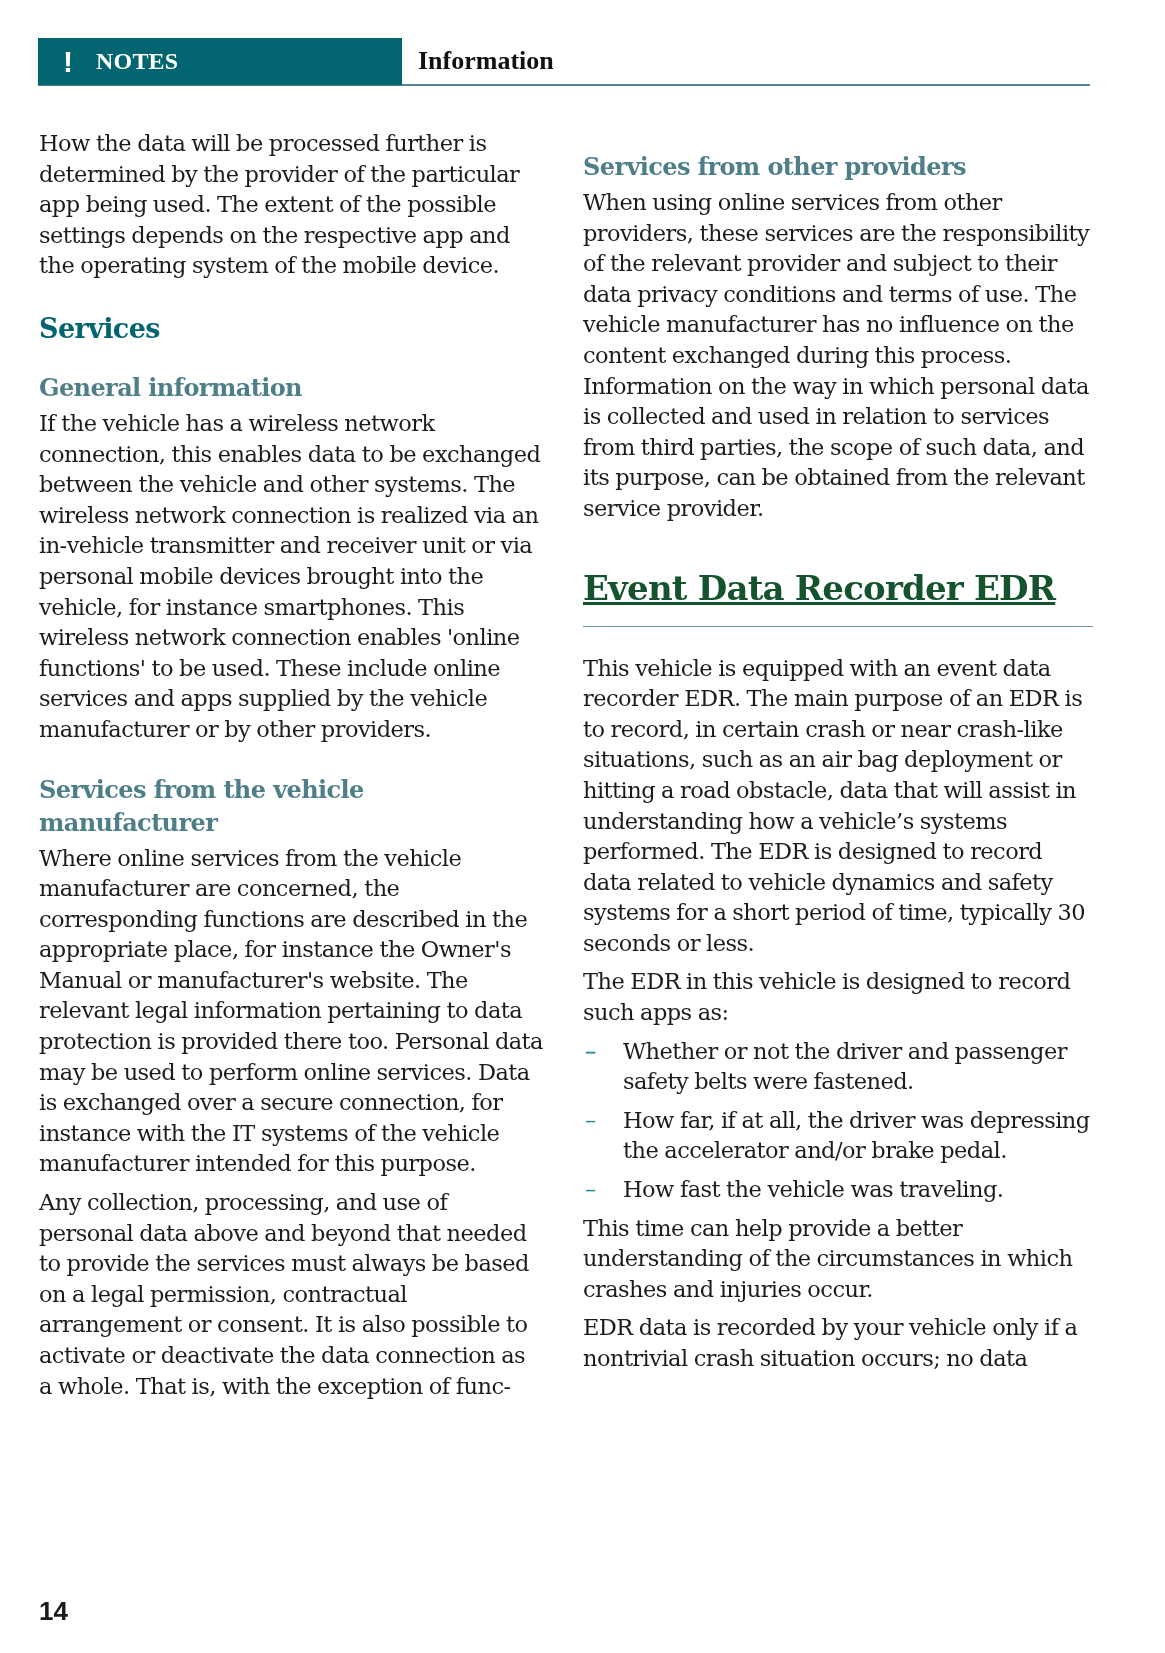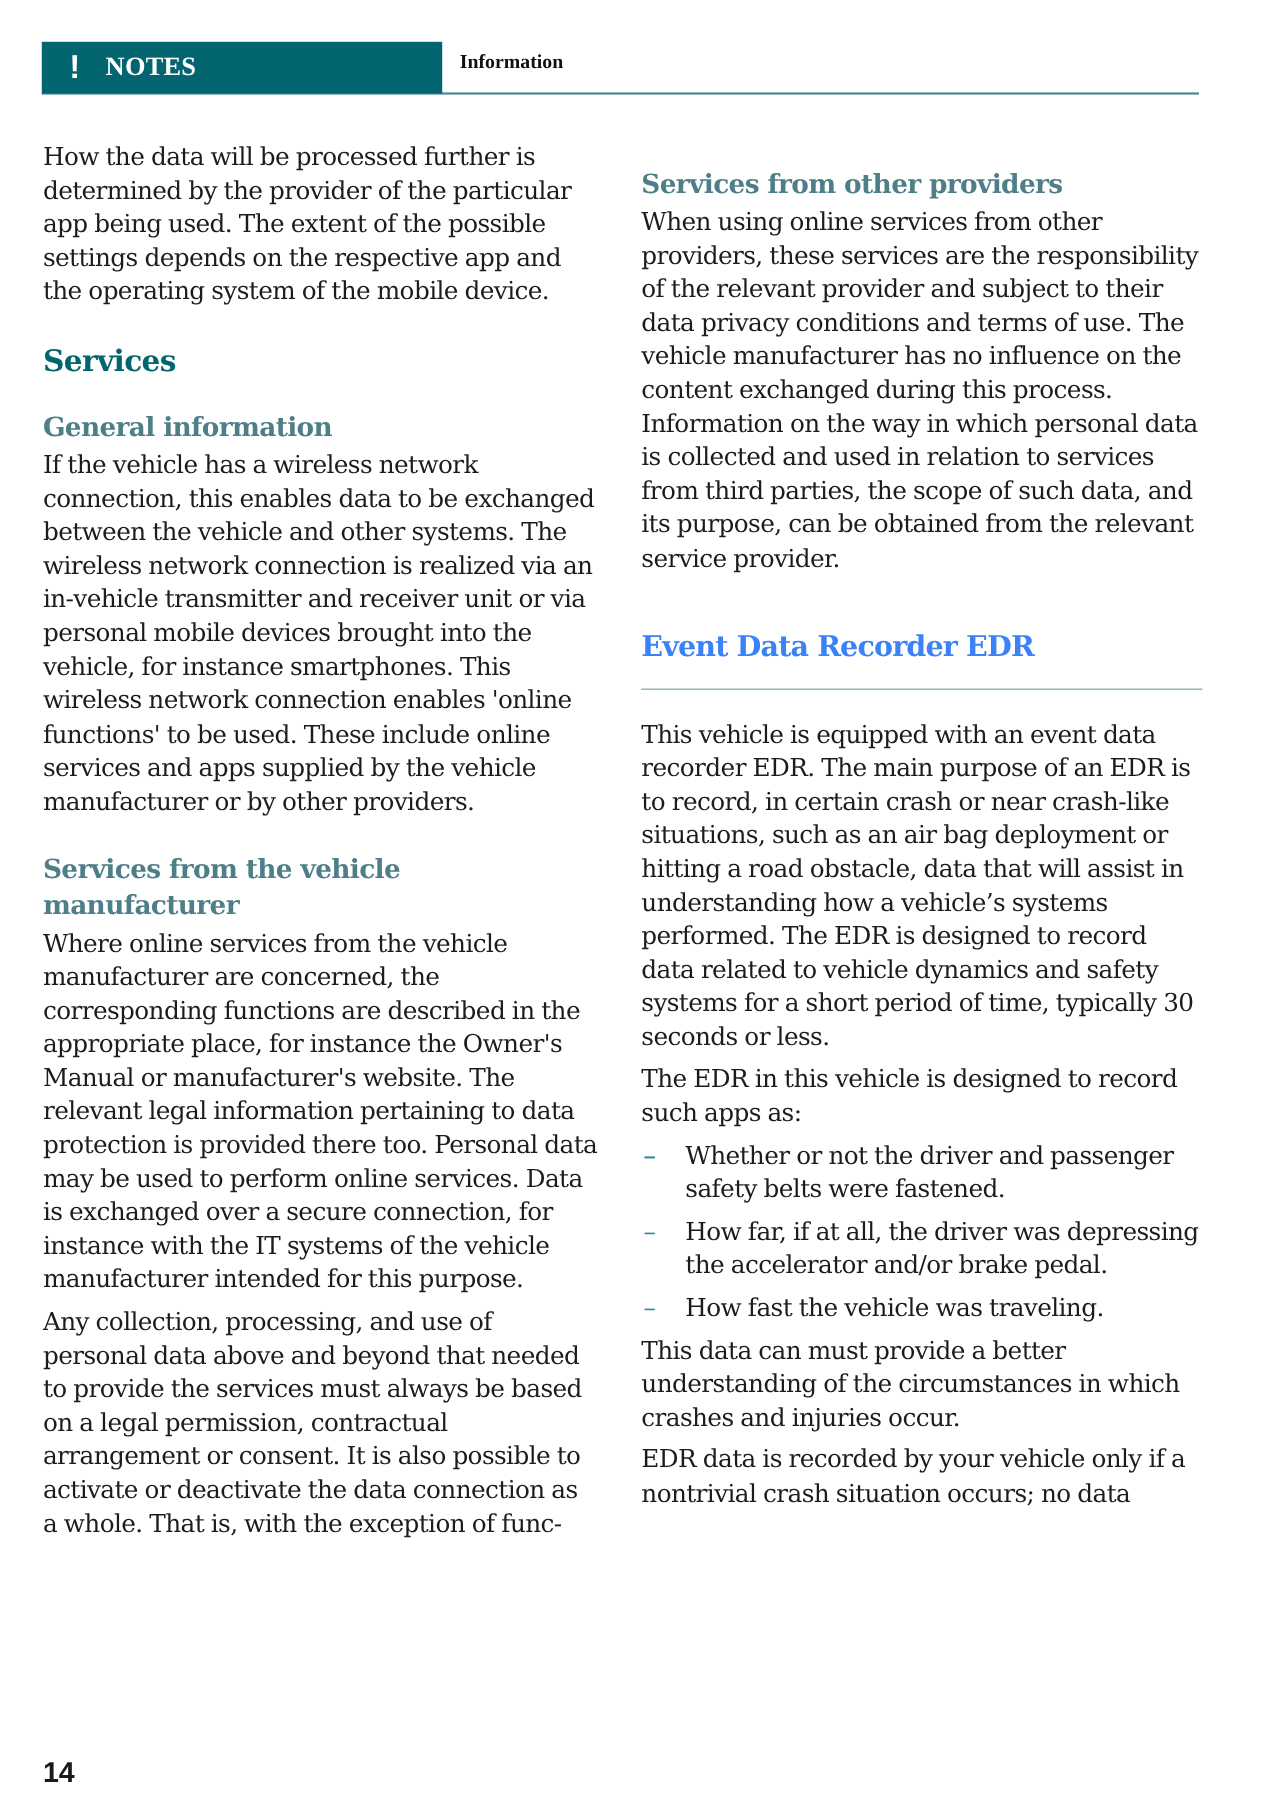--- a/index.html
+++ b/index.html
@@ -20,44 +20,44 @@
   .notes-block .excl {
     font-family: "Liberation Sans", sans-serif; font-weight: bold;
     font-size: 30px; margin-left: 20px; width: 20px; text-align: center;
   }
   .notes-block .notes-label {
     font-family: "Liberation Serif", serif; font-weight: bold; font-size: 24px;
     margin-left: 18px; letter-spacing: 0.2px;
   }
   .header .section-label {
     position: absolute; left: 380px; top: 8px;
-    font-family: "Liberation Serif", serif; font-weight: bold; font-size: 18px; color: #111;
+    font-family: "Liberation Serif", serif; font-weight: bold; font-size: 26px; color: #111;
   }
   .col {
     position: absolute; top: 128px; width: 505px;
   }
   .col.left { left: 39px; }
   .col.right { left: 583px; width: 510px; }
   p {
     margin: 0 0 8px 0; font-size: 22.5px; line-height: 30.6px;
     font-family: "DejaVu Serif", serif; letter-spacing: -0.55px; word-spacing: -0.5px;
     color: #1c1c1c;
   }
   .h2 {
     font-family: "DejaVu Serif", serif; font-weight: bold; color: #02656f;
     font-size: 27px; margin: 30px 0 0 0; letter-spacing: -0.6px; line-height: 36px;
   }
   .h3 {
     font-family: "DejaVu Serif", serif; font-weight: bold; color: #4e7f88;
     font-size: 24px; line-height: 33px; letter-spacing: -0.6px; margin: 0 0 4px 0;
   }
   .h1 {
-    font-family: "DejaVu Serif", serif; font-weight: bold; color: #3b82f6;
-    font-size: 26px; letter-spacing: -0.8px; line-height: 44px;
-    padding-bottom: 16px; border-bottom: 1.5px solid #6f9aa2; margin: 0 0 26px 0;
+    font-family: "DejaVu Serif", serif; font-weight: bold; color: #14532d;
+    font-size: 34px; letter-spacing: -0.8px; line-height: 44px;
+    padding-bottom: 16px; border-bottom: 1.5px solid #6f9aa2; margin: 0 0 26px 0; text-decoration: underline;
   }
   ul.dash { list-style: none; margin: 0 0 8px 0; padding: 0; }
   ul.dash li {
     position: relative; padding-left: 40px; margin-bottom: 8px;
     font-size: 22.5px; line-height: 30.6px; letter-spacing: -0.55px; word-spacing: -0.5px;
   }
   ul.dash li .dash-mark {
     position: absolute; left: 2px; top: 0; color: #2e8a99;
   }
   .page-number {
@@ -91,17 +91,17 @@
   <p>When using online services from other providers, these services are the responsibility of the relevant provider and subject to their data privacy conditions and terms of use. The vehicle manufacturer has no influence on the content exchanged during this process. Information on the way in which personal data is collected and used in relation to services from third parties, the scope of such data, and its purpose, can be obtained from the relevant service provider.</p>
   <div class="h1" style="margin-top:42px">Event Data Recorder EDR</div>
   <p>This vehicle is equipped with an event data recorder EDR. The main purpose of an EDR is to record, in certain crash or near crash-like situations, such as an air bag deployment or hitting a road obstacle, data that will assist in understanding how a vehicle’s systems performed. The EDR is designed to record data related to vehicle dynamics and safety systems for a short period of time, typically 30 seconds or less.</p>
   <p>The EDR in this vehicle is designed to record such apps as:</p>
   <ul class="dash">
     <li><span class="dash-mark">–</span></li>
     <li><span class="dash-mark">–</span><span>Whether or not the driver and passenger safety belts were fastened.</span></li>
     <li><span class="dash-mark">–</span><span>How far, if at all, the driver was depressing the accelerator and/or brake pedal.</span></li>
     <li><span class="dash-mark">–</span><span>How fast the vehicle was traveling.</span></li>
   </ul>
-  <p>This data can must provide a better understanding of the circumstances in which crashes and injuries occur.</p>
+  <p>This time can help provide a better understanding of the circumstances in which crashes and injuries occur.</p>
   <p>EDR data is recorded by your vehicle only if a nontrivial crash situation occurs; no data</p>
 </div>
 
 <div class="page-number">14</div>
 
 </body></html>

